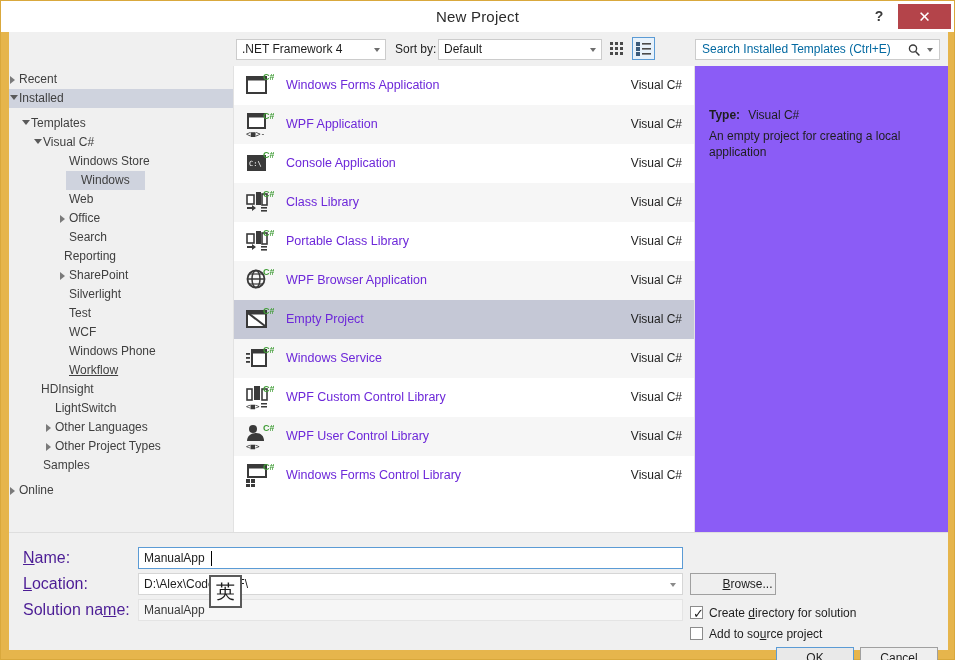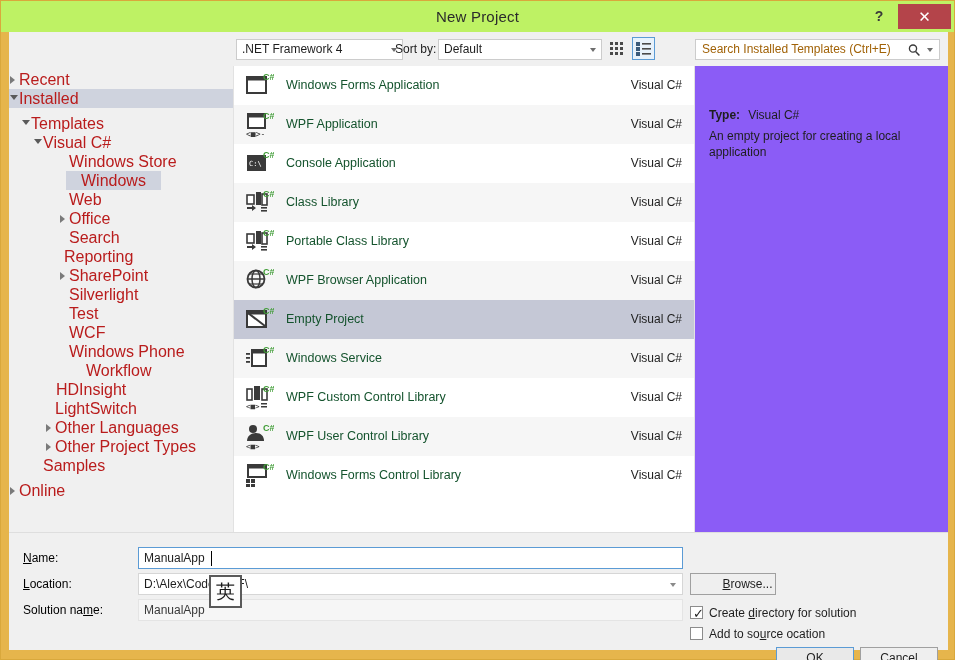--- a/index.html
+++ b/index.html
@@ -23,21 +23,21 @@
     left: 0; top: 0;
     width: 955px; height: 660px;
     background: #e6b54c;
     box-sizing: border-box;
     border: 1px solid #d9a83c;
   }
   .titlebar {
     position: absolute;
     left: 0; top: 0;
     width: 100%; height: 31px;
-    background: #bef264;
+    background: #ffffff;
   }
   .title-text {
     position: absolute;
     left: 0; top: 0;
     width: 100%;
     line-height: 31px;
     text-align: center;
     font-size: 15px;
     color: #2b2b2b;
     letter-spacing: .2px;
@@ -96,21 +96,21 @@
     white-space: nowrap;
   }
   .combo .carrow {
     position: absolute;
     right: 5px; top: 8px;
     width: 0; height: 0;
     border-left: 3.5px solid transparent;
     border-right: 3.5px solid transparent;
     border-top: 4px solid #6d6d6d;
   }
-  #fw-combo { left: 227px; top: 7px; width: 167px; }
+  #fw-combo { left: 227px; top: 7px; width: 150px; }
   #sort-combo { left: 429px; top: 7px; width: 164px; }
   .sortby-label {
     position: absolute;
     left: 386px; top: 7px;
     line-height: 20px;
     font-size: 12px;
     color: #1e1e1e;
   }
   .viewbtn {
     position: absolute;
@@ -131,21 +131,21 @@
     width: 245px; height: 21px;
     box-sizing: border-box;
     background: #ffffff;
     border: 1px solid #cccccc;
   }
   .searchbox .sph {
     position: absolute;
     left: 6px; top: 0;
     line-height: 19px;
     font-size: 12px;
-    color: #a16207;
+    color: #0369a1;
     white-space: nowrap;
   }
   .search-icon {
     position: absolute;
     right: 18px; top: 3px;
     width: 14px; height: 14px;
   }
   .search-arrow {
     position: absolute;
     right: 6px; top: 8px;
@@ -179,22 +179,22 @@
     left: 686px;
     width: 253px; height: 466px;
     background: #8b5cf6;
   }
 
   
   .tree-item {
     position: relative;
     height: 19px;
     line-height: 19px;
-    font-size: 16px;
-    color: #b91c1c;
+    font-size: 12px;
+    color: #404040;
     white-space: nowrap;
     cursor: default;
   }
   .tree-item .tlabel {
     position: absolute;
     top: 0;
   }
   .tree-item .glyph {
     position: absolute;
     top: 6px;
@@ -231,21 +231,21 @@
   .tpl-icon {
     position: absolute;
     left: 12px; top: 6px;
     width: 28px; height: 28px;
   }
   .tpl-name {
     position: absolute;
     left: 52px; top: 0;
     line-height: 39px;
     font-size: 12.5px;
-    color: #14532d;
+    color: #6d28d9;
     white-space: nowrap;
   }
   .tpl-lang {
     position: absolute;
     right: 12px; top: 0;
     line-height: 39px;
     font-size: 12px;
     color: #1e1e1e;
     white-space: nowrap;
   }
@@ -270,22 +270,22 @@
 
   
   .divider {
     position: absolute;
     left: 0; top: 500px;
     width: 939px; height: 1px;
     background: #dedede;
   }
   .form-label {
     position: absolute;
-    font-size: 12px;
-    color: #000000;
+    font-size: 16px;
+    color: #4c1d95;
     line-height: 20px;
     white-space: nowrap;
   }
   .form-label .ul { text-decoration: underline; }
   .field {
     position: absolute;
     box-sizing: border-box;
     height: 22px;
     background: #ffffff;
     font-size: 12px;
@@ -526,24 +526,24 @@
           <div class="tree-item">
             <span class="tlabel" style="left: 60px;">Test</span>
           </div>
           <div class="tree-item">
             <span class="tlabel" style="left: 60px;">WCF</span>
           </div>
           <div class="tree-item">
             <span class="tlabel" style="left: 60px;">Windows Phone</span>
           </div>
           <div class="tree-item">
-            <span class="tlabel" style="left: 77px;">Workflow</span>
-          </div>
-          <div class="tree-item">
-            <span class="tlabel" style="left: 47px;">HDInsight</span>
+            <span class="tlabel" style="left: 60px; text-decoration: underline;">Workflow</span>
+          </div>
+          <div class="tree-item">
+            <span class="tlabel" style="left: 32px;">HDInsight</span>
           </div>
           <div class="tree-item">
             <span class="tlabel" style="left: 46px;">LightSwitch</span>
           </div>
           <div class="tree-item">
             <span class="glyph collapsed" style="left: 37px;"></span>
             <span class="tlabel" style="left: 46px;">Other Languages</span>
           </div>
           <div class="tree-item">
             <span class="glyph collapsed" style="left: 37px;"></span>
@@ -723,19 +723,19 @@
 
     <div class="cbrow" id="cb-createdir">
       <span class="cbbox">
           <span class="cbcheck">✓</span>
         </span>
       <span class="cblabel"><span>Create </span><span class="ul">d</span><span>irectory for solution</span></span>
     </div>
 
     <div class="cbrow" id="cb-sourcectl">
       <span class="cbbox"></span>
-      <span class="cblabel"><span>Add to so</span><span class="ul">u</span><span>rce ocation</span></span>
+      <span class="cblabel"><span>Add to so</span><span class="ul">u</span><span>rce project</span></span>
     </div>
 
     <div class="btn" id="ok-btn">OK</div>
     <div class="btn" id="cancel-btn">Cancel</div>
   </div>
 </div>
 
 </body></html>

